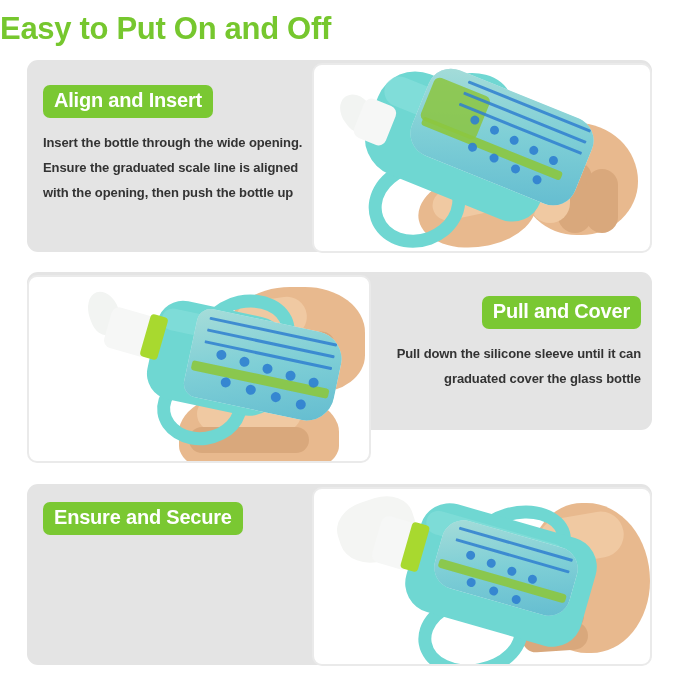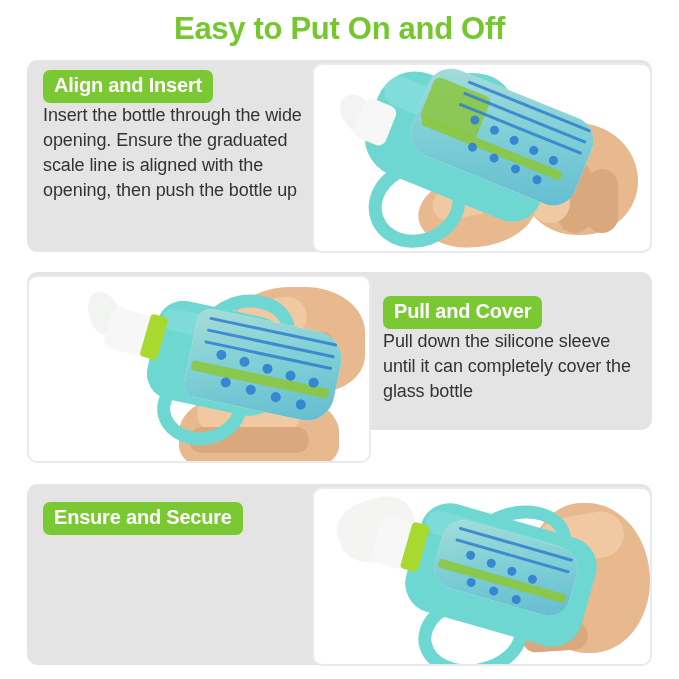--- a/index.html
+++ b/index.html
@@ -4,55 +4,56 @@
 <style>
   html,body{margin:0;padding:0;}
   body{
     width:679px;height:679px;background:#ffffff;
     font-family:"Liberation Sans","DejaVu Sans",sans-serif;
     overflow:hidden;position:relative;
   }
   .page{width:679px;height:679px;position:relative;}
 
   .page-title{
-    position:absolute;left:0;top:11px;width:679px;text-align:center;
+    position:absolute;left:0;top:11px;width:679px;
     font-size:31px;font-weight:bold;color:#76c72e;letter-spacing:-0.3px;
     line-height:36px;
   }
 
   
   .row{position:absolute;left:27px;width:625px;background:#e4e4e4;border-radius:11px;}
   #row-1{top:60px;height:192px;}
-  #row-2{top:272px;height:158px;}
+  #row-2{top:272px;height:158px;text-align:right;}
   #row-3{top:484px;height:181px;}
 
   
   .photo{
     position:absolute;top:3px;background:#ffffff;
     border:2px solid #eaeaea;border-radius:10px;overflow:hidden;
   }
   #photo-1{left:285px;width:336px;height:186px;}
   #photo-2{left:0px;width:340px;height:184px;}
   #photo-3{left:285px;width:336px;height:175px;}
 
   
   .textblock{position:absolute;}
-  #text-1{left:16px;top:10px;width:262px;}
+  #text-1{left:16px;top:25px;width:262px;}
   #text-2{left:356px;top:24px;width:258px;}
   #text-3{left:16px;top:18px;width:268px;}
 
   .badge{
     display:inline-block;background:#7ac832;color:#ffffff;
     font-size:20px;font-weight:bold;letter-spacing:-0.2px;
     padding:4px 11px 6px 11px;border-radius:7px;line-height:23px;
     white-space:nowrap;
   }
   .body{
-    color:#333333;font-size:18px;line-height:25px;
+    margin-top:12px;color:#333333;font-size:13px;line-height:25px;
     letter-spacing:-0.1px;
+    font-weight:bold;
   }
 
   
   .scene{position:absolute;inset:0;}
 
   
   .hand{position:absolute;background:#e8b98e;border-radius:50%;}
   .hand.d{background:#d9a87c;}
   .hand.l{background:#f0c9a2;}
 
@@ -169,21 +170,21 @@
         </div>
 
         <div class="nipple" style="left:60px;top:14px;width:30px;height:44px;transform:rotate(-20deg);"></div>
         <div class="cap" style="left:78px;top:34px;width:46px;height:42px;transform:rotate(16deg);"></div>
         <div class="collar" style="left:116px;top:38px;width:18px;height:44px;transform:rotate(16deg);"></div>
       </div>
     </div>
 
     <div class="textblock" id="text-2">
       <div class="badge">Pull and Cover</div>
-      <div class="body">Pull down the silicone sleeve until it can completely cover the glass bottle</div>
+      <div class="body">Pull down the silicone sleeve until it can graduated cover the glass bottle</div>
     </div>
   </div>
 
   <div class="row" id="row-3">
 
     <div class="textblock" id="text-3">
       <div class="badge">Ensure and Secure</div>
     </div>
 
     <div class="photo" id="photo-3">

